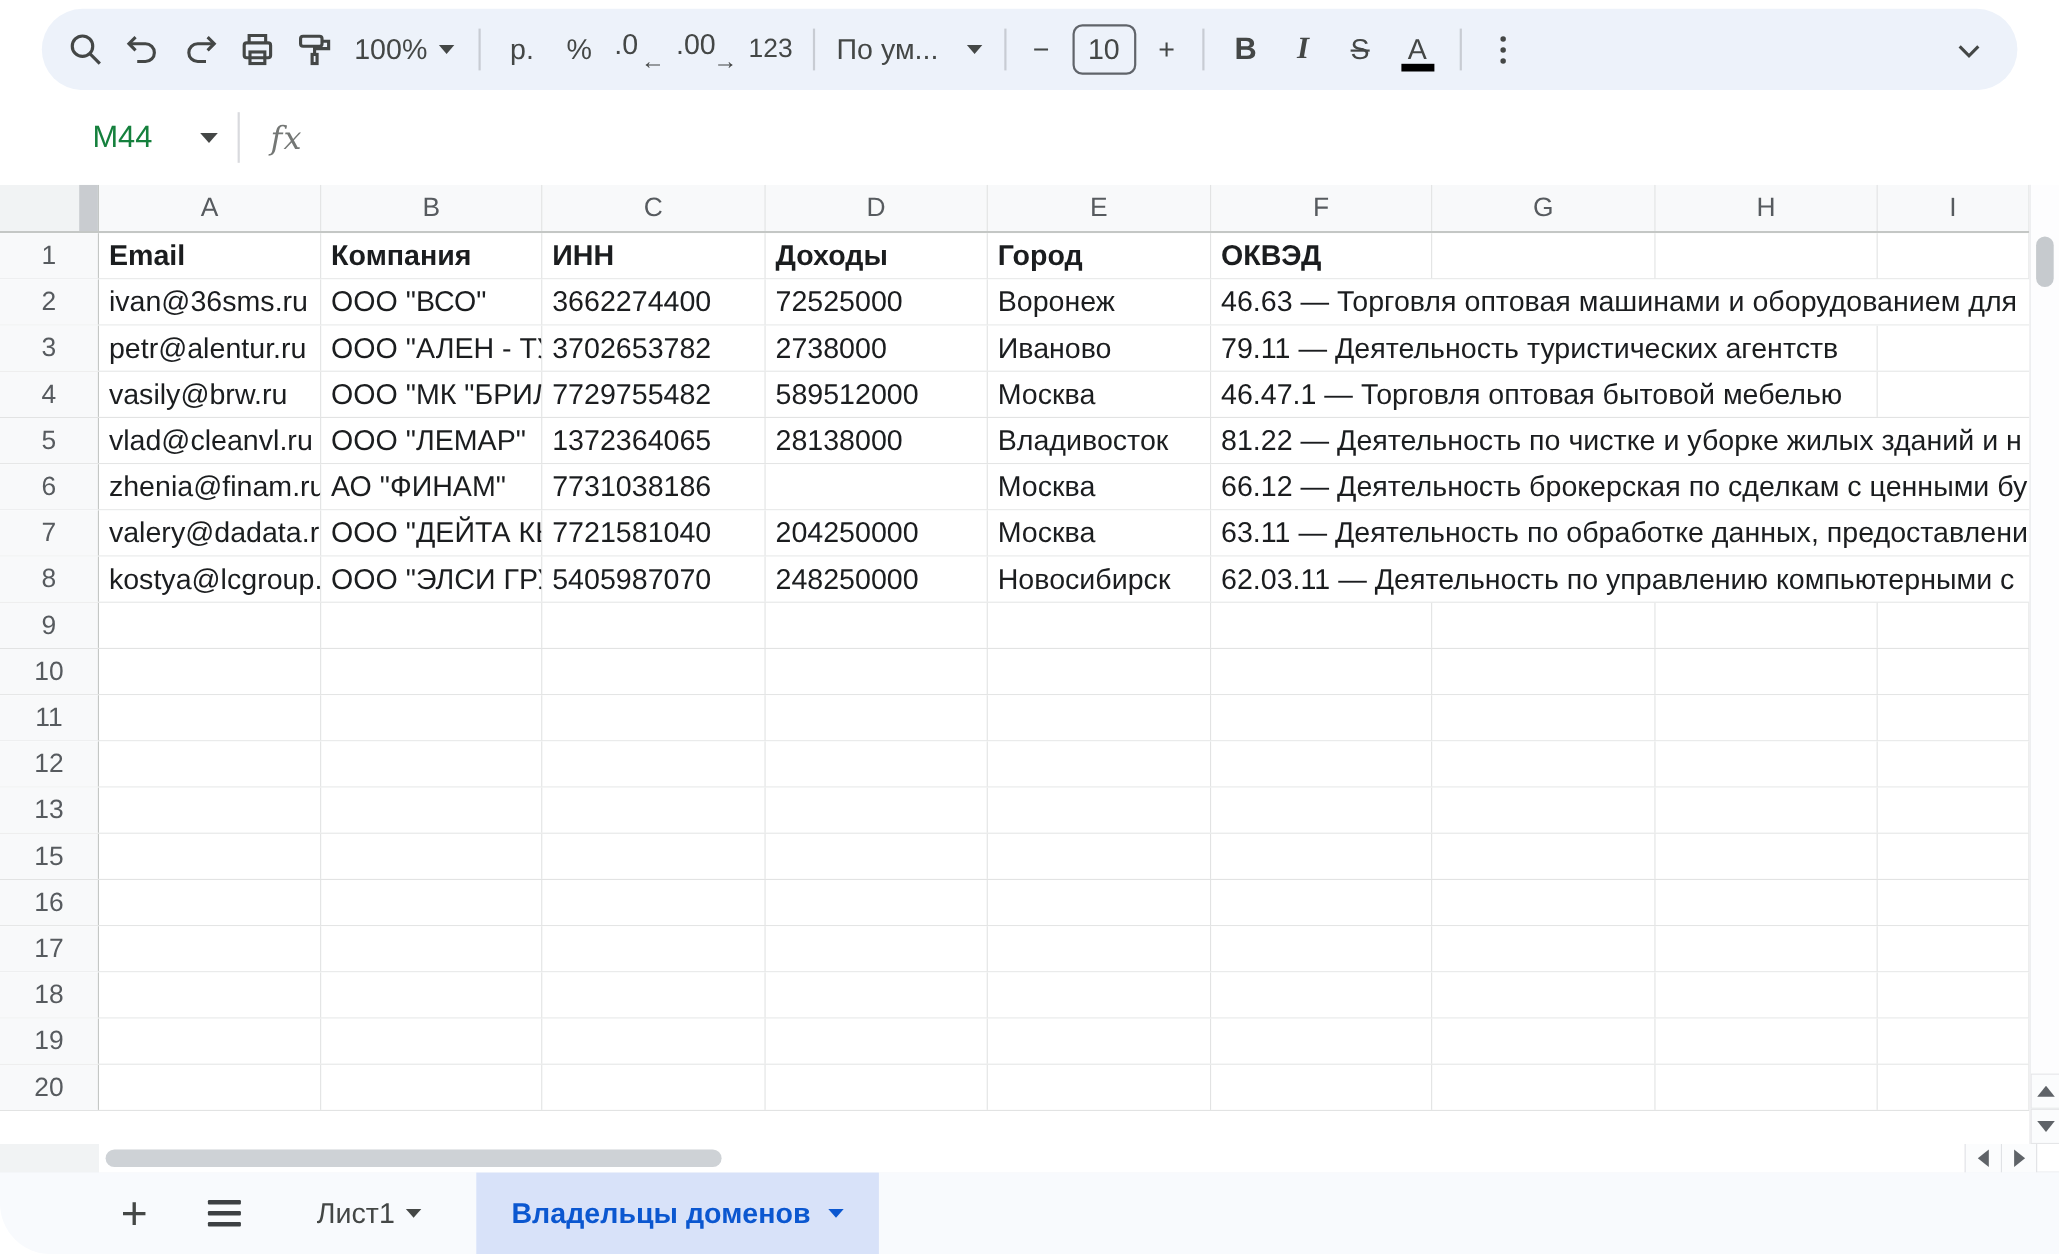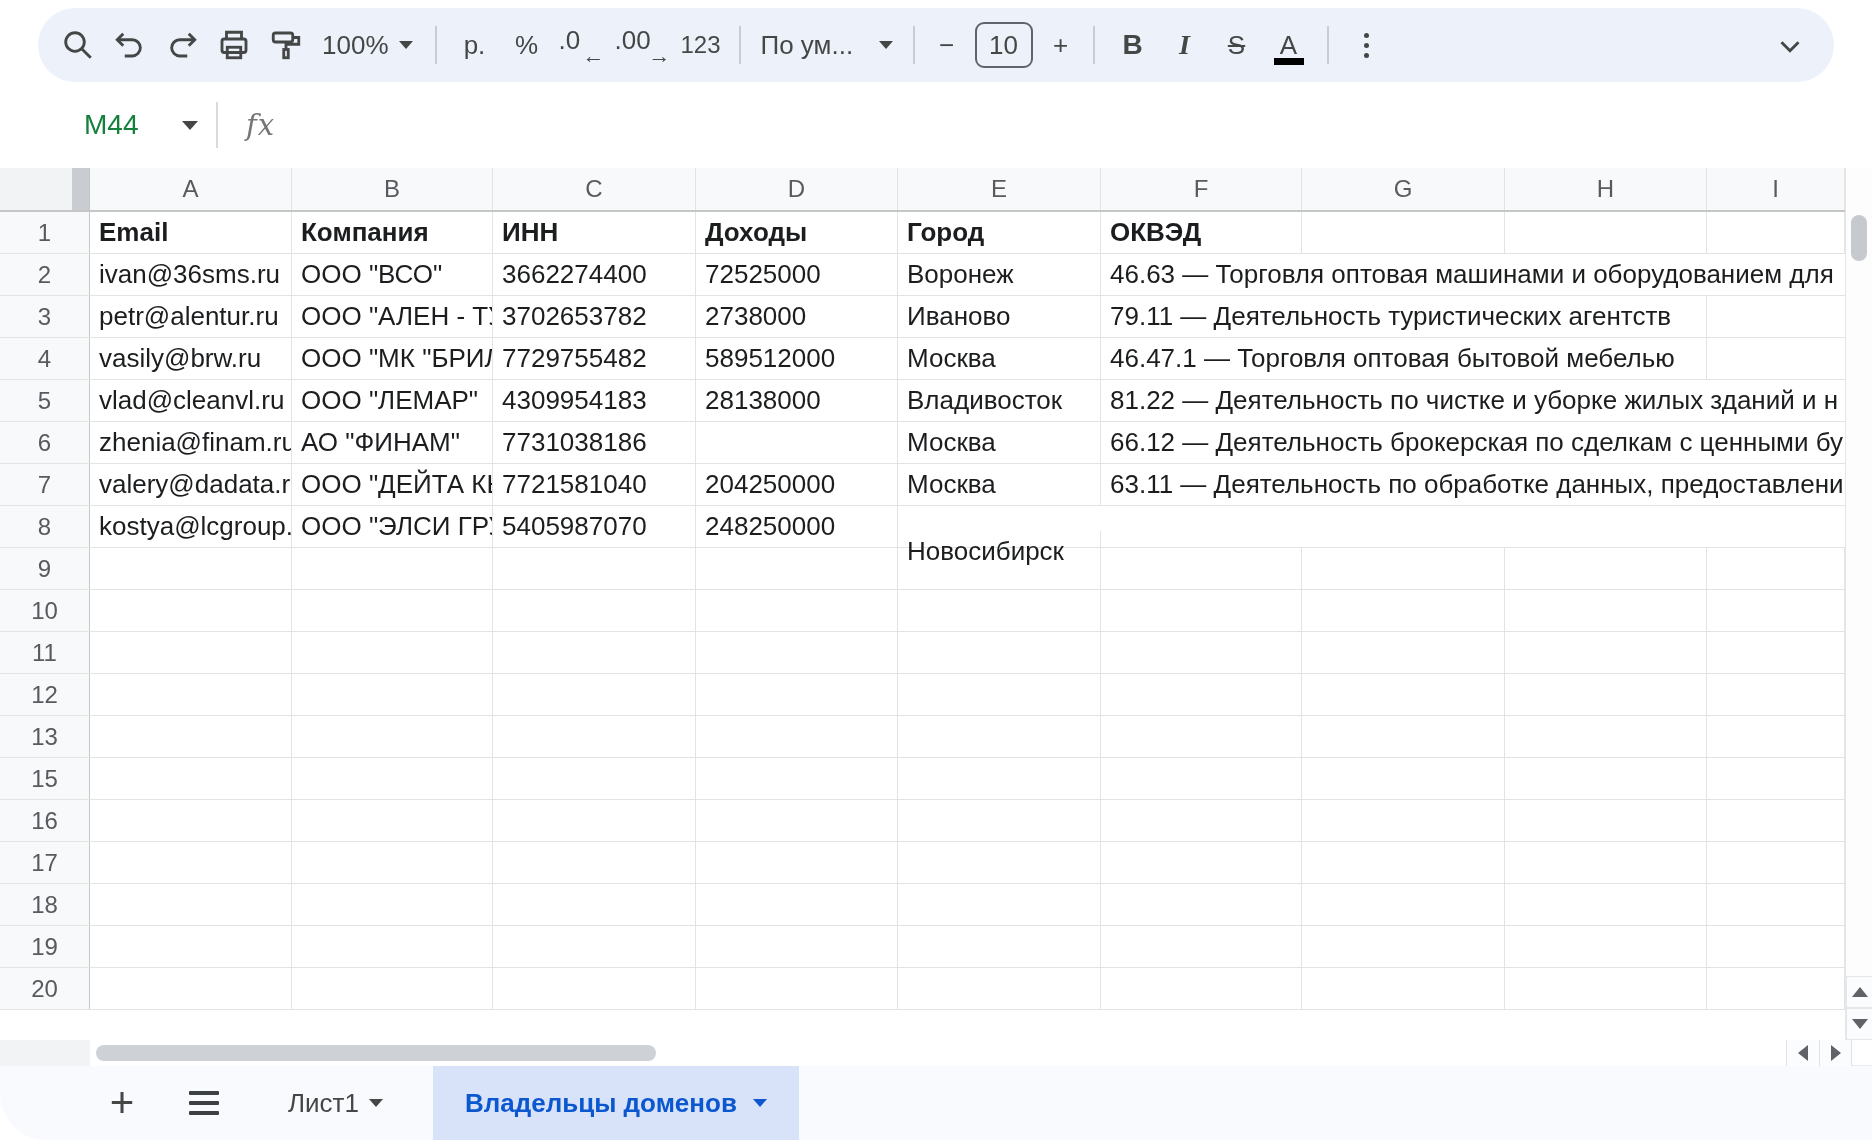--- a/index.html
+++ b/index.html
@@ -280,21 +280,21 @@
         <div class="c num" style="width: 202px;">589512000</div>
         <div class="c" style="width: 203px;">Москва</div>
         <div class="fwrap">
           <div class="ftext fline">46.47.1 — Торговля оптовая бытовой мебелью</div>
         </div>
       </div>
       <div class="grow">
         <div class="rownum">5</div>
         <div class="c" style="width: 202px;">vlad@cleanvl.ru</div>
         <div class="c" style="width: 201px;">ООО "ЛЕМАР"</div>
-        <div class="c num" style="width: 203px;">4309954183</div>
+        <div class="c num" style="width: 203px;">1372364065</div>
         <div class="c num" style="width: 202px;">28138000</div>
         <div class="c" style="width: 203px;">Владивосток</div>
         <div class="fwrap">
           <div class="ftext">81.22 — Деятельность по чистке и уборке жилых зданий и н</div>
         </div>
       </div>
       <div class="grow">
         <div class="rownum">6</div>
         <div class="c" style="width: 202px;">zhenia@finam.ru</div>
         <div class="c" style="width: 201px;">АО "ФИНАМ"</div>
@@ -315,21 +315,24 @@
         <div class="fwrap">
           <div class="ftext">63.11 — Деятельность по обработке данных, предоставлени</div>
         </div>
       </div>
       <div class="grow">
         <div class="rownum">8</div>
         <div class="c" style="width: 202px;">kostya@lcgroup.ru</div>
         <div class="c" style="width: 201px;">ООО "ЭЛСИ ГРУПП"</div>
         <div class="c num" style="width: 203px;">5405987070</div>
         <div class="c num" style="width: 202px;">248250000</div>
-        <div class="c" style="width: 203px; margin-top: 25px;">Новосибирск</div>
+        <div class="c" style="width: 203px;">Новосибирск</div>
+        <div class="fwrap">
+          <div class="ftext">62.03.11 — Деятельность по управлению компьютерными с</div>
+        </div>
       </div>
       <div class="grow">
         <div class="rownum">9</div>
         <div class="c" style="width: 202px;"></div>
         <div class="c" style="width: 201px;"></div>
         <div class="c" style="width: 203px;"></div>
         <div class="c" style="width: 202px;"></div>
         <div class="c" style="width: 203px;"></div>
         <div class="c" style="width: 201px;"></div>
         <div class="c" style="width: 203px;"></div>

